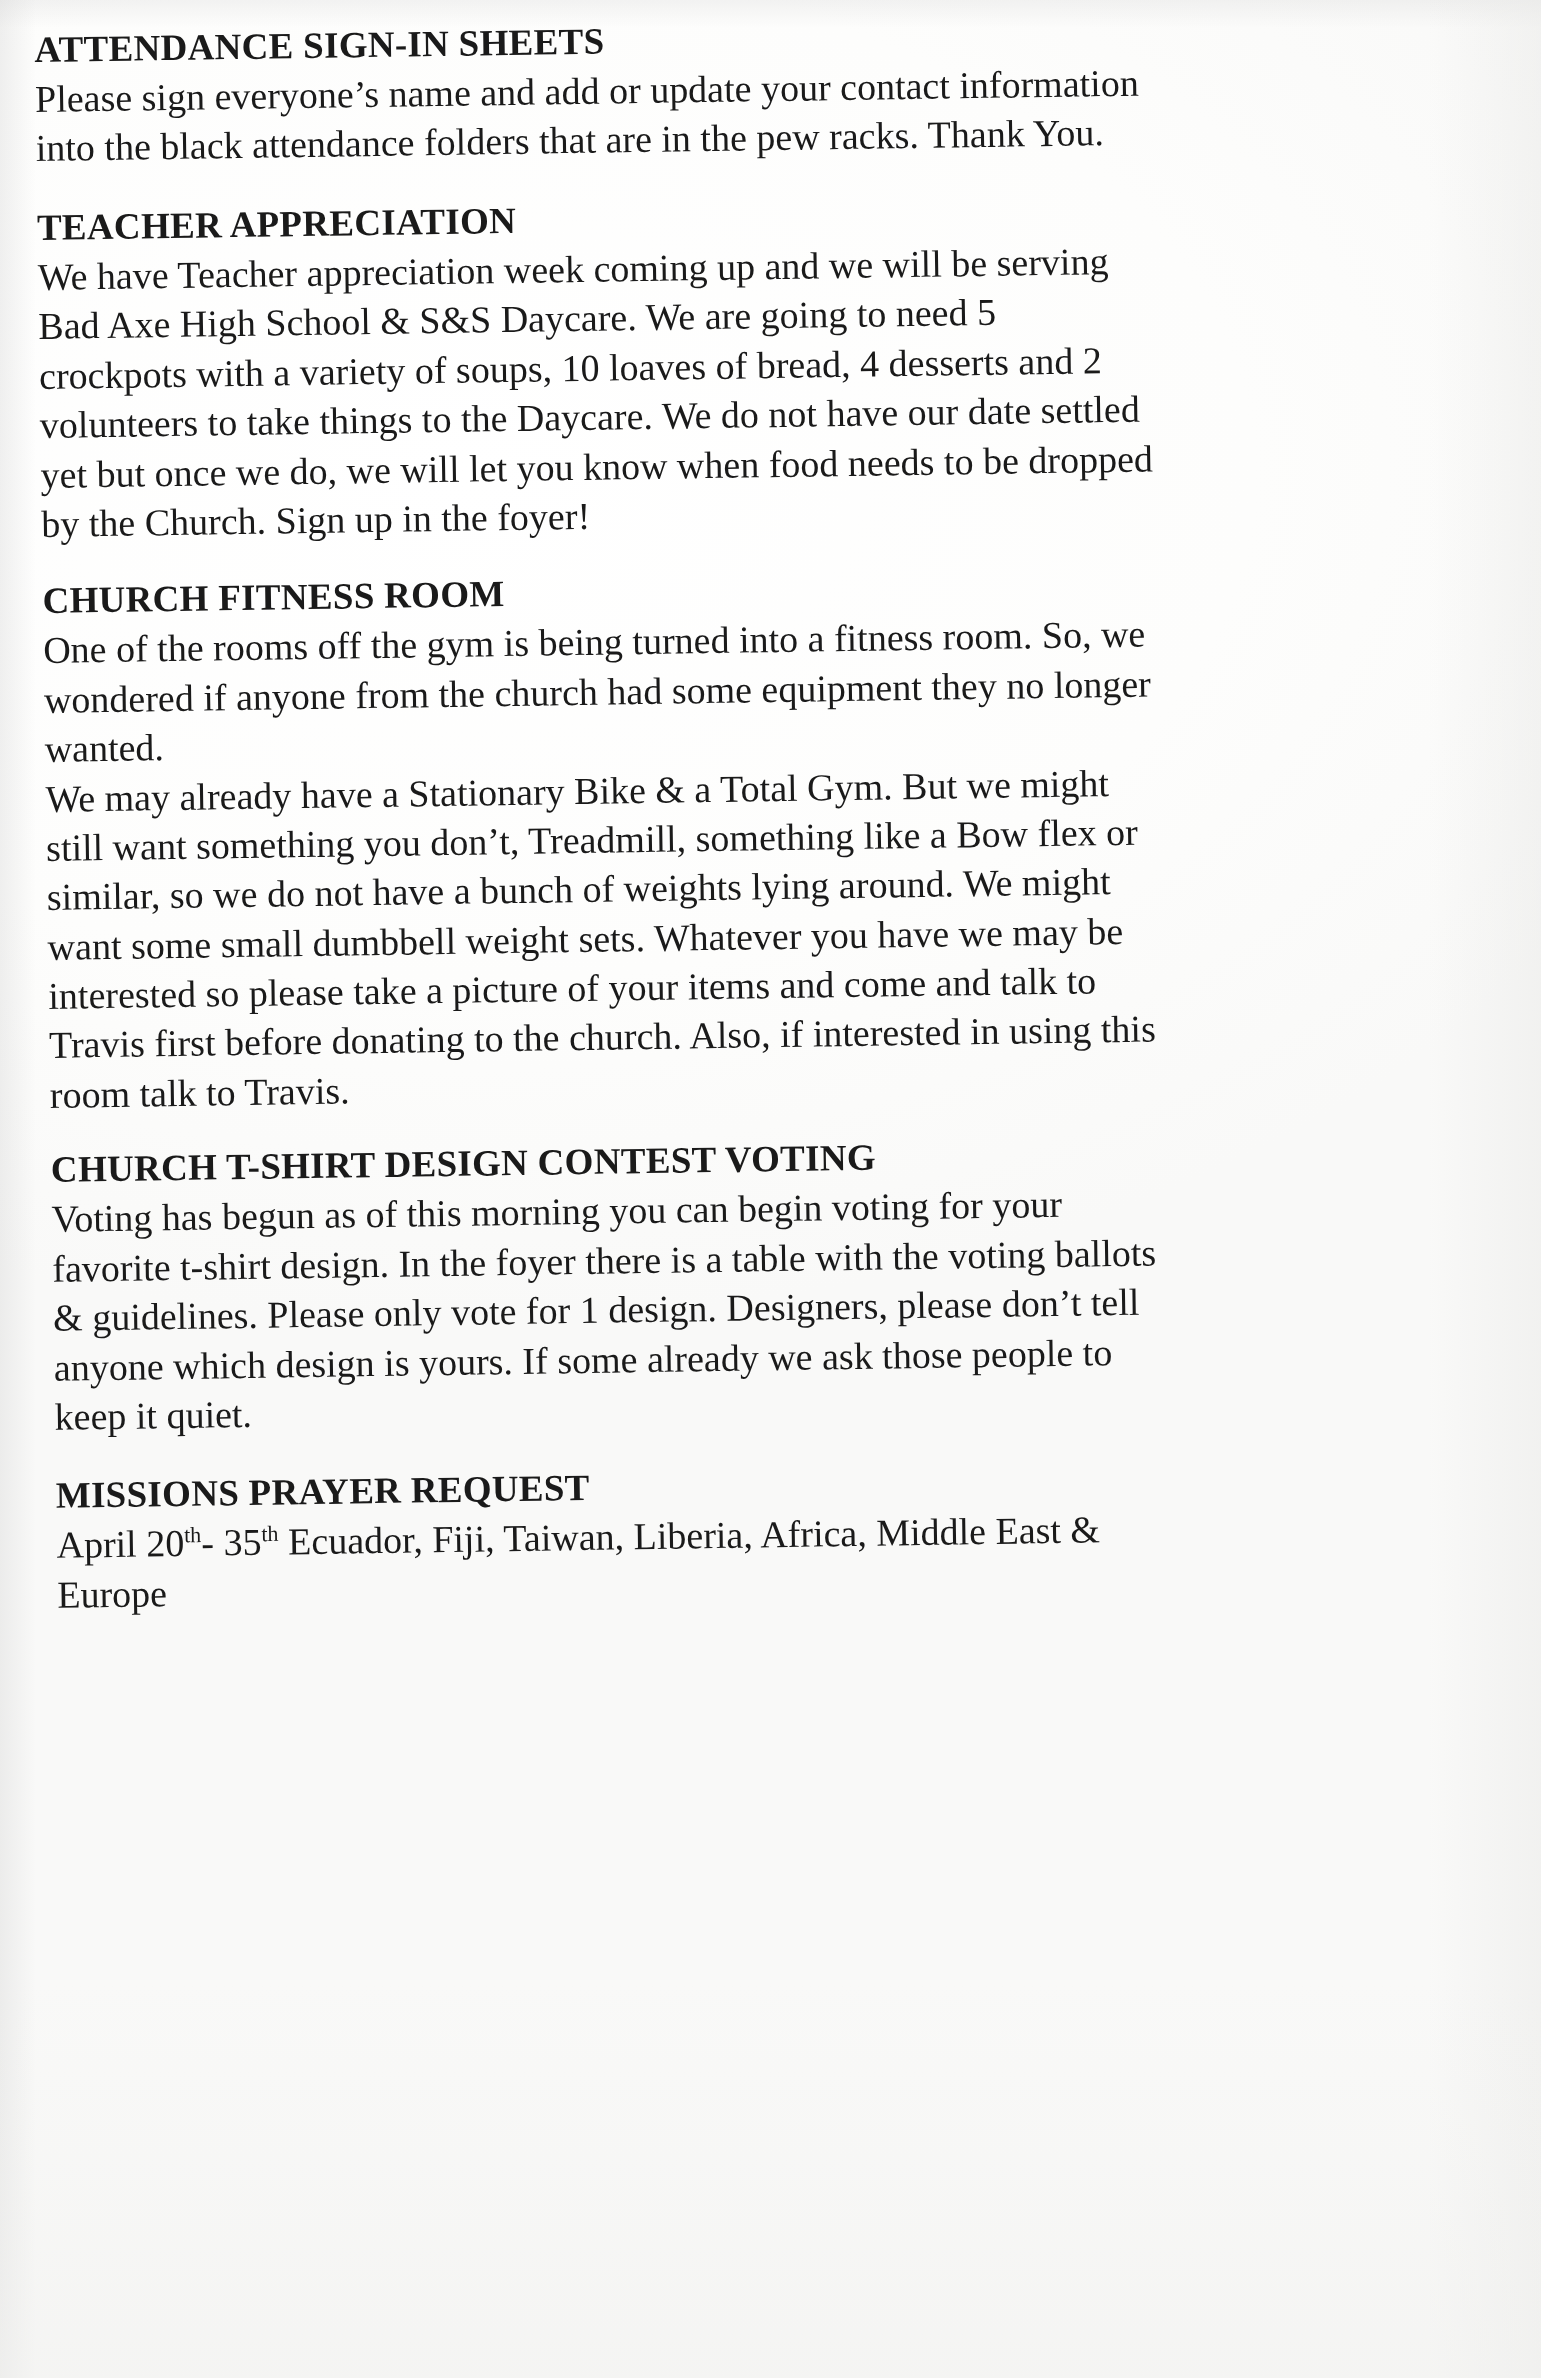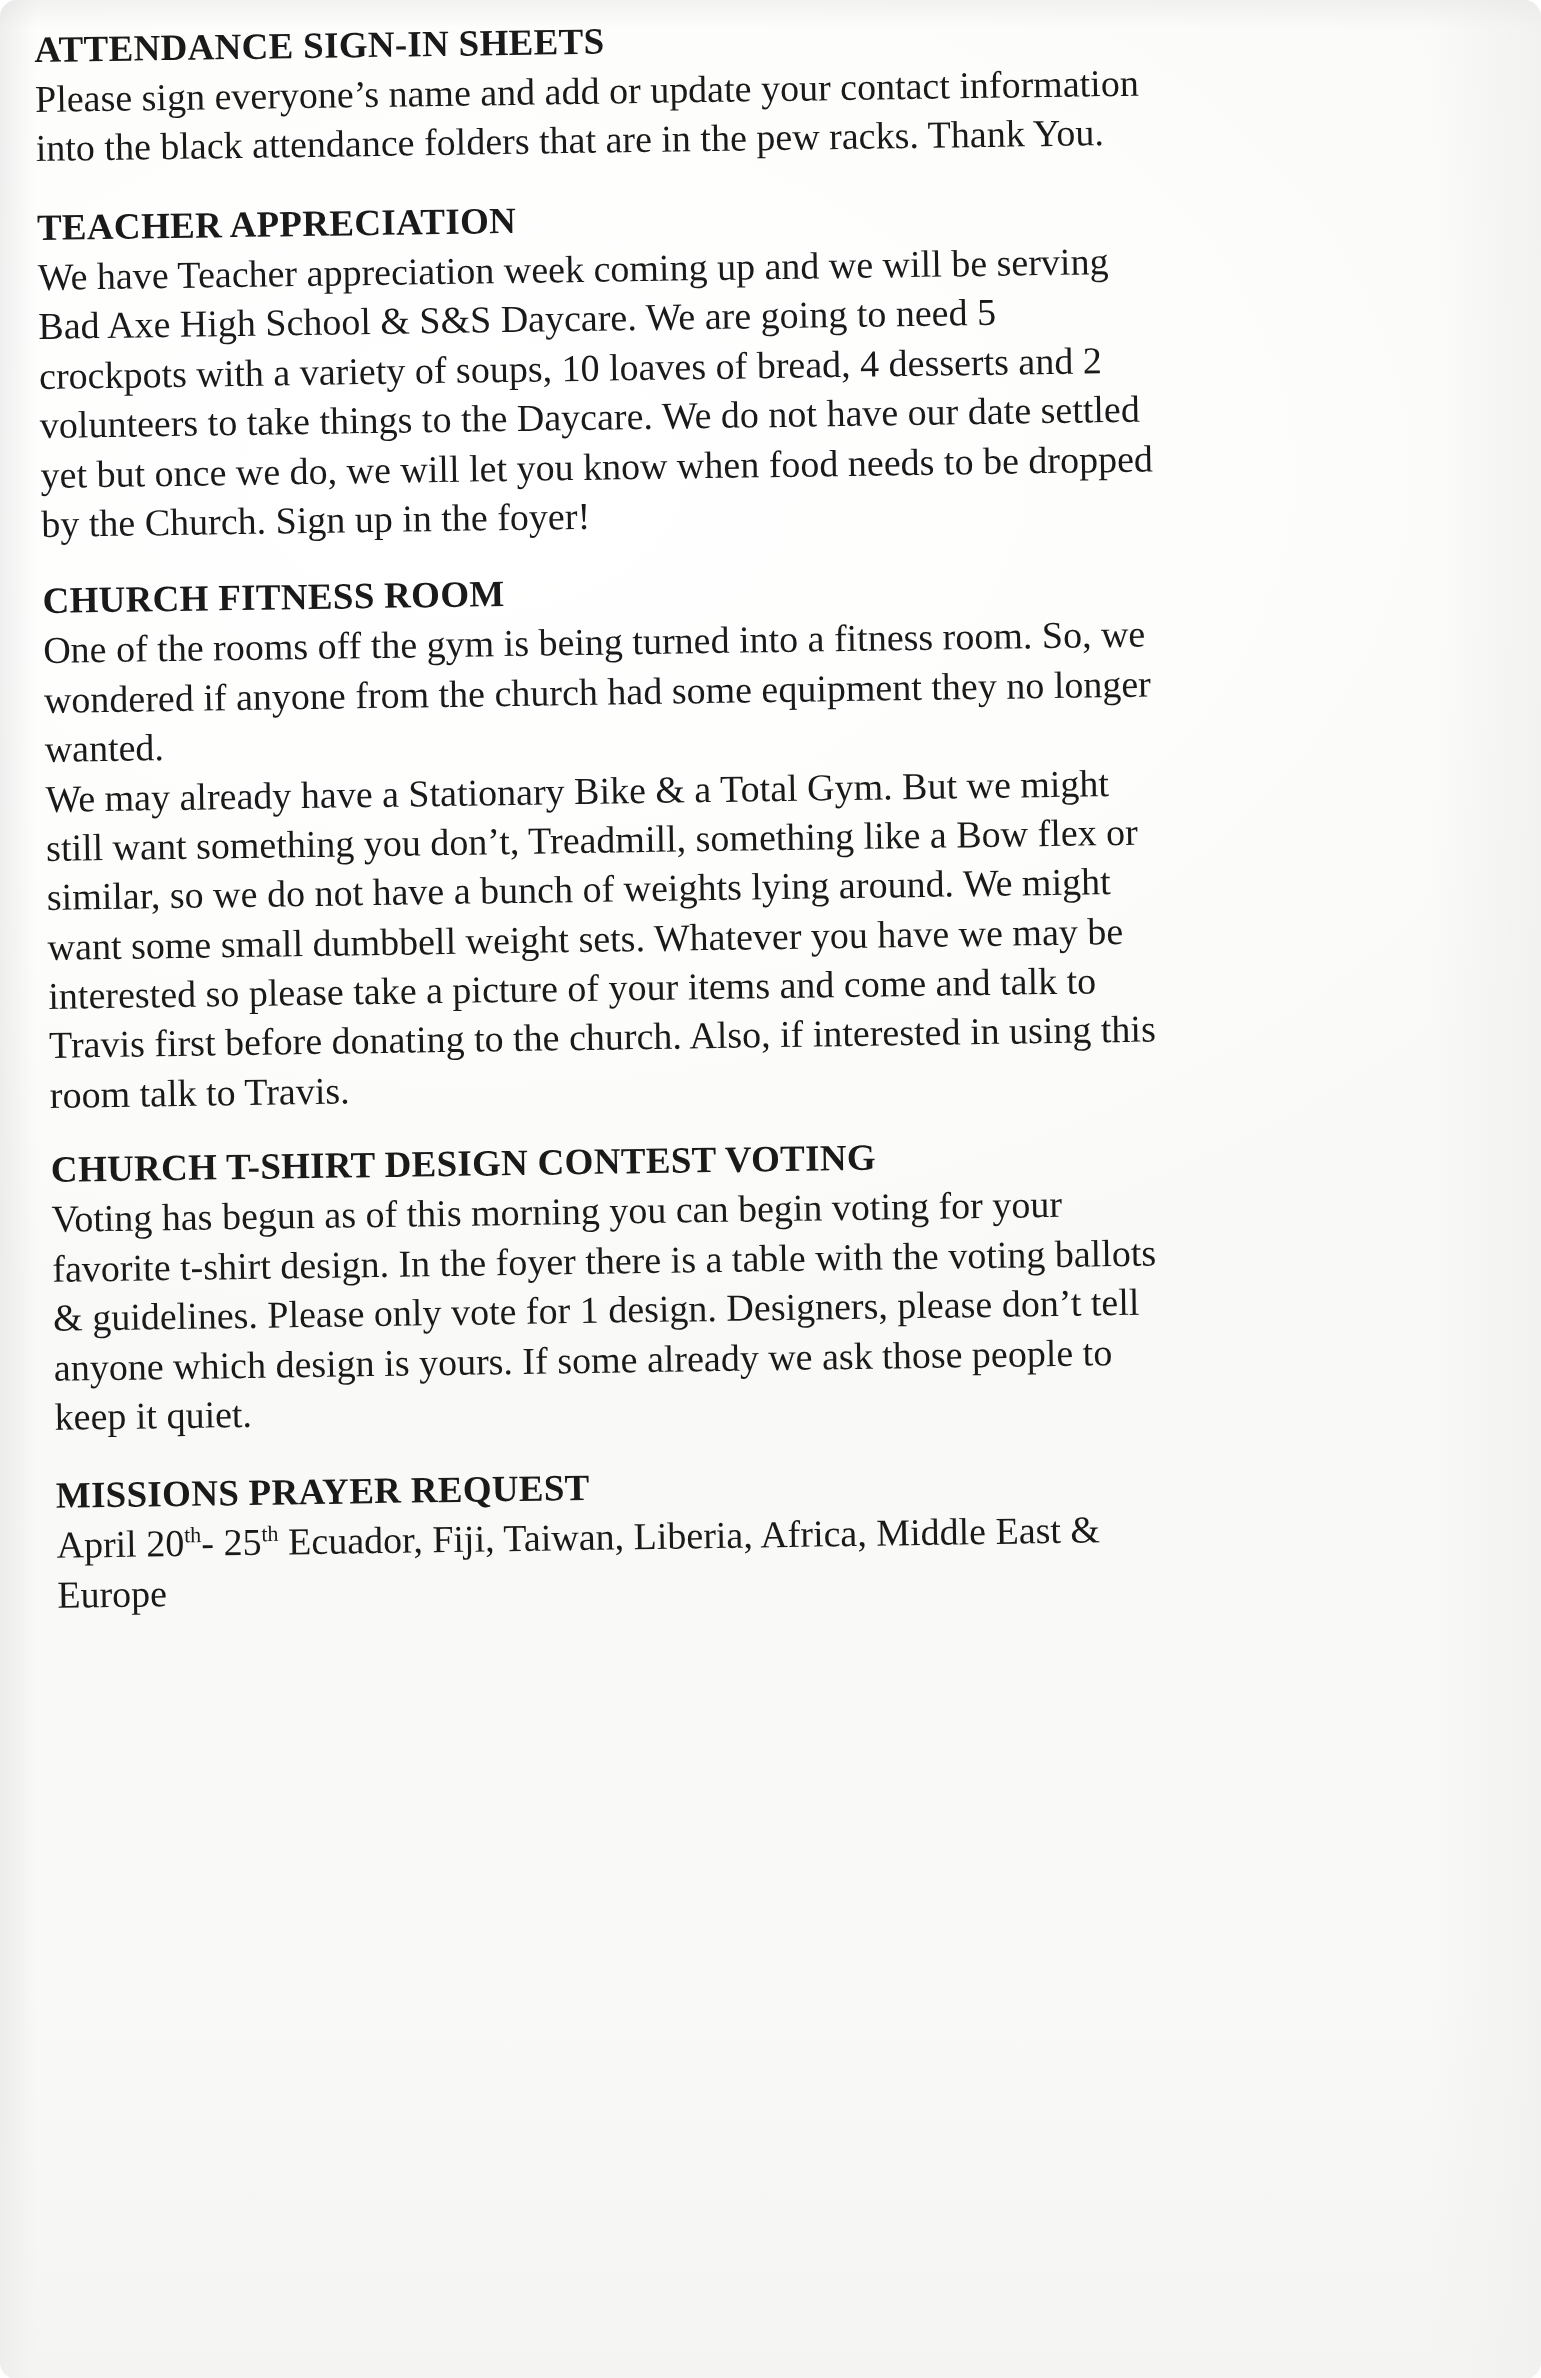--- a/index.html
+++ b/index.html
@@ -11,21 +11,20 @@
     position: relative;
     width: 1541px;
     height: 2379px;
     background: #fefefe;
     background-image:
       radial-gradient(ellipse 1318px 847px at 30% 20%, #ffffff 0%, #fdfdfc 60%, #f9f9f8 100%),
       linear-gradient(95deg, #fbfbfa 0%, #ffffff 25%, #ffffff 75%, #f7f7f6 100%);
     overflow: hidden;
     font-family: "Liberation Serif", "DejaVu Serif", serif;
     color: #1a1a1a;
-    border-radius: 17px;
   }
   
   .scan-shade-left {
     position: absolute;
     left: 0; top: 0;
     width: 36px; height: 100%;
     background: linear-gradient(to right, rgba(205,205,205,0.30), rgba(255,255,255,0));
     pointer-events: none;
   }
   .scan-shade-top {
@@ -148,20 +147,20 @@
         <span class="line">favorite t-shirt design. In the foyer there is a table with the voting ballots</span>
         <span class="line">&amp; guidelines. Please only vote for 1 design. Designers, please don’t tell</span>
         <span class="line">anyone which design is yours. If some already we ask those people to</span>
         <span class="line">keep it quiet.</span>
       </p>
     </div>
 
     <div class="section sec-missions">
       <h2 class="section-heading">MISSIONS PRAYER REQUEST</h2>
       <p class="section-body">
-        <span class="line"><span>April</span>&nbsp;<span>20</span><sup>th</sup>- <span>25</span><sup>th</sup> Ecuador, Fiji, Taiwan, Liberia, Africa, Middle East &amp;</span>
+        <span class="line"><span>April</span>&nbsp;<span>20</span><sup>th</sup>- <span>35</span><sup>th</sup> Ecuador, Fiji, Taiwan, Liberia, Africa, Middle East &amp;</span>
         <span class="line">Europe</span>
       </p>
     </div>
 
   </div>
 </div>
 
 
 </body></html>

